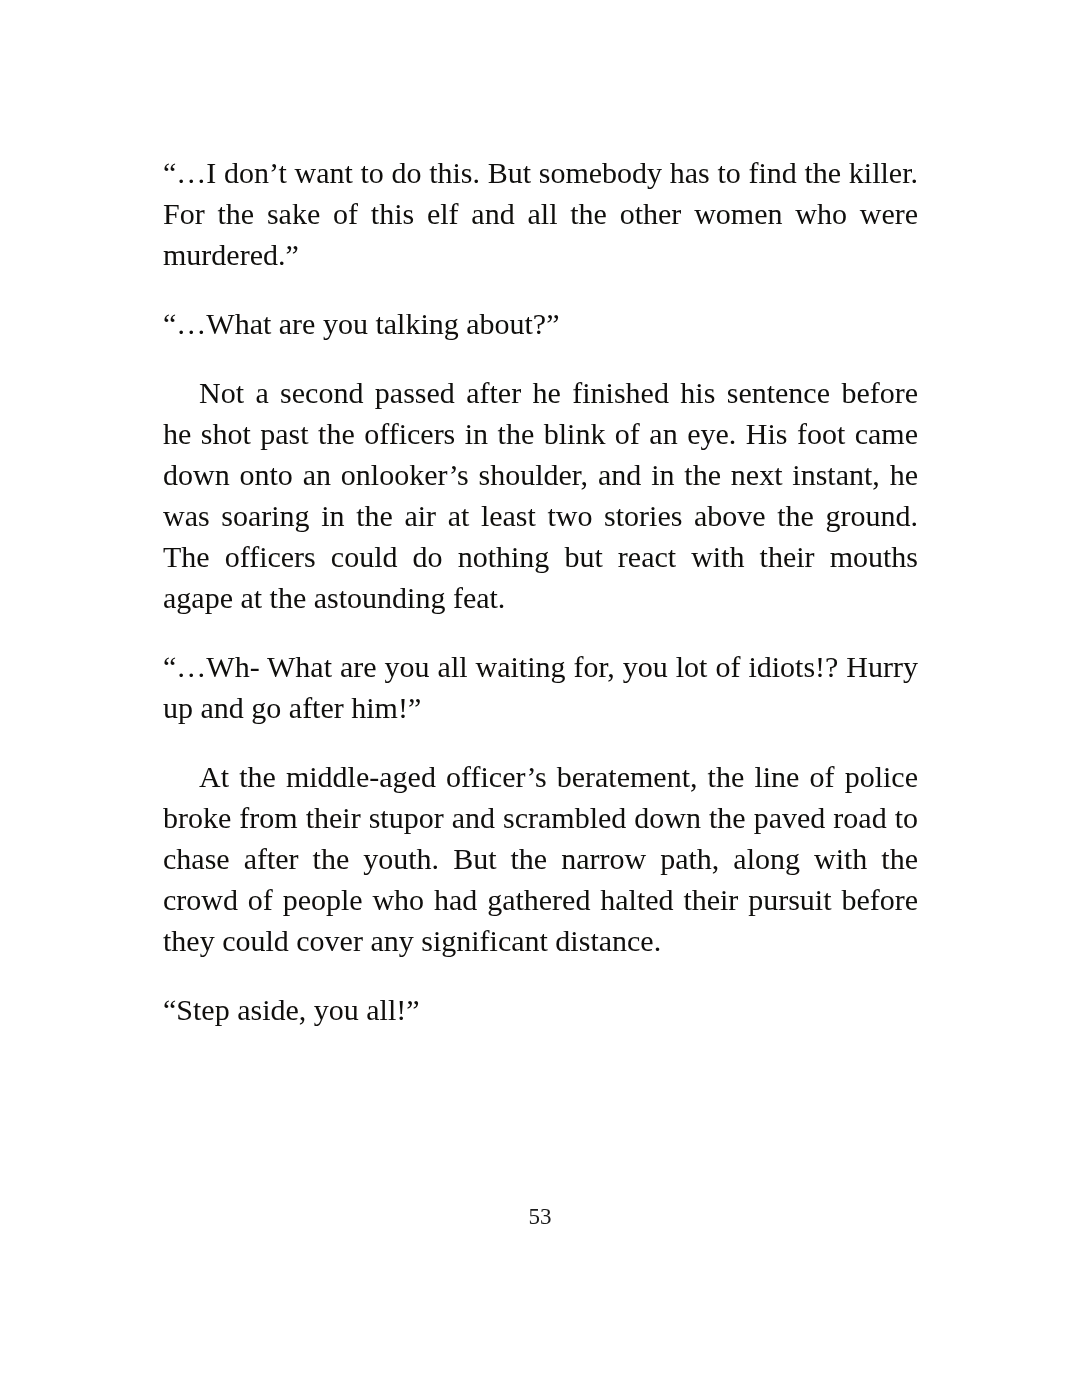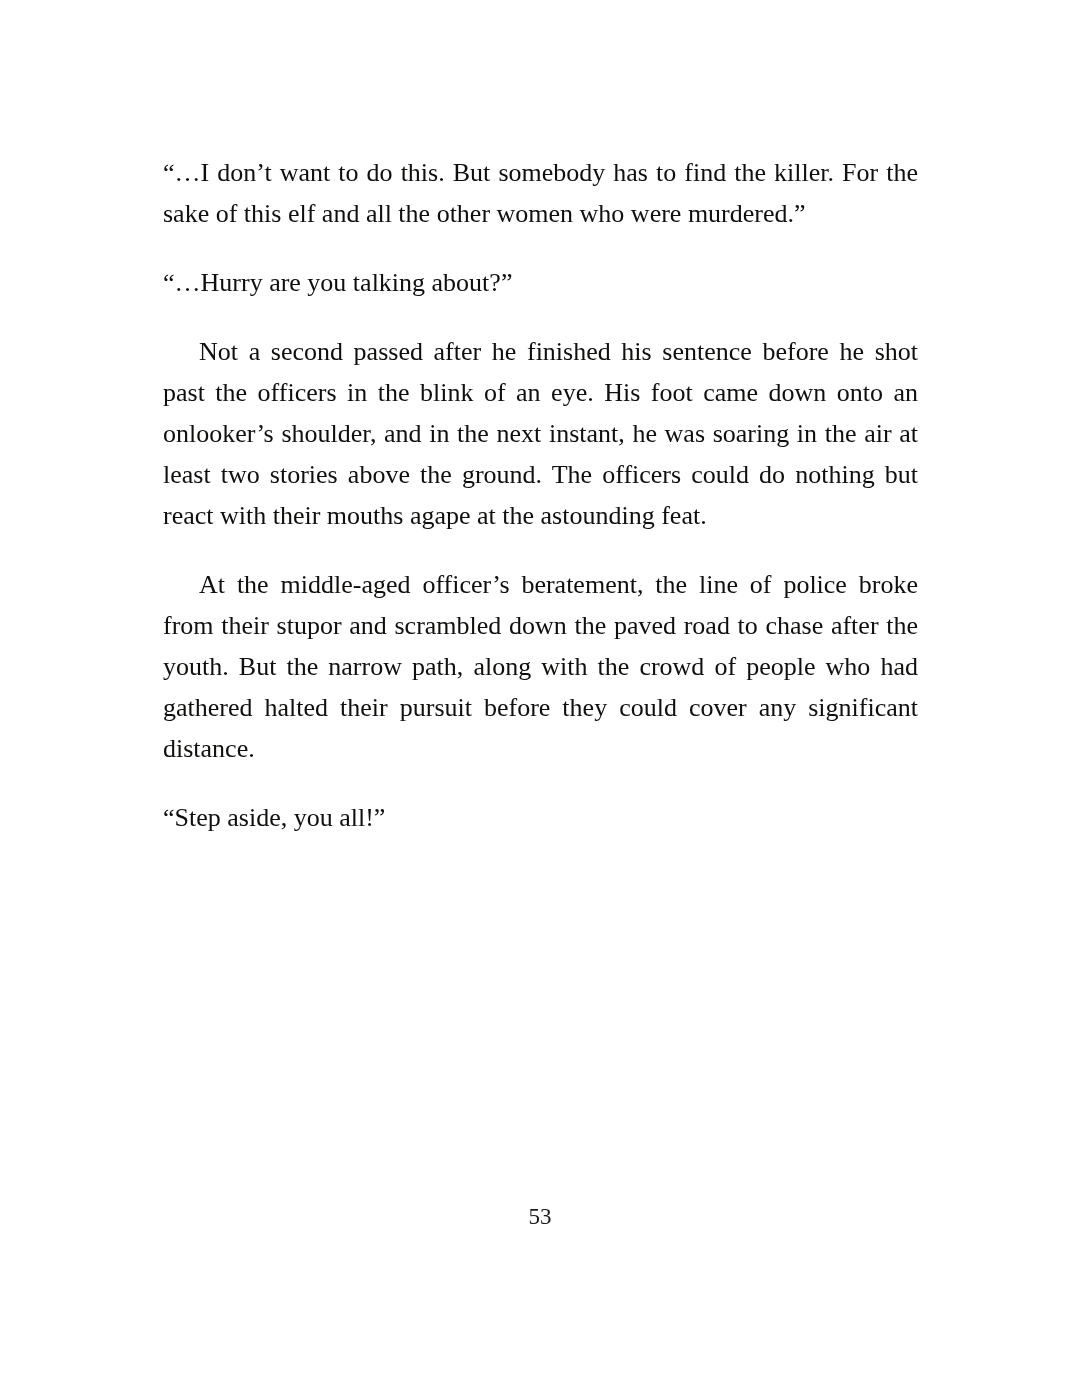--- a/index.html
+++ b/index.html
@@ -17,21 +17,21 @@
     color: #1a1a1a;
   }
   .content {
     position: absolute;
     left: 163px;
     top: 152px;
     width: 755px;
   }
   p.para {
     margin: 0 0 28px 0;
-    font-size: 26px;
+    font-size: 30px;
     line-height: 41px;
     text-align: justify;
     text-justify: inter-word;
     color: #100f0d;
     hyphens: none;
   }
   p.para:last-child {
     margin-bottom: 0;
   }
   p.indent {
@@ -50,19 +50,20 @@
     color: #1a1a1a;
     font-family: "Liberation Serif", "DejaVu Serif", serif;
   }
 </style>
 </head>
 <body>
 
 <div class="page">
   <div class="content">
     <p class="para dialogue">“…I don’t want to do this. But somebody has to find the killer. For the sake of this elf and all the other women who were murdered.”</p>
-    <p class="para dialogue">“…Hurry are you talking about?”</p>
+    <p class="para dialogue">“…What are you talking about?”</p>
     <p class="para indent">Not a second passed after he finished his sentence before he shot past the officers in the blink of an eye. His foot came down onto an onlooker’s shoulder, and in the next instant, he was soaring in the air at least two stories above the ground. The officers could do nothing but react with their mouths agape at the astounding feat.</p>
+    <p class="para dialogue">“…Wh- What are you all waiting for, you lot of idiots!? Hurry up and go after him!”</p>
     <p class="para indent">At the middle-aged officer’s beratement, the line of police broke from their stupor and scrambled down the paved road to chase after the youth. But the narrow path, along with the crowd of people who had gathered halted their pursuit before they could cover any significant distance.</p>
     <p class="para dialogue">“Step aside, you all!”</p>
   </div>
   <div class="page-number">53</div>
 </div>
 
 </body></html>

